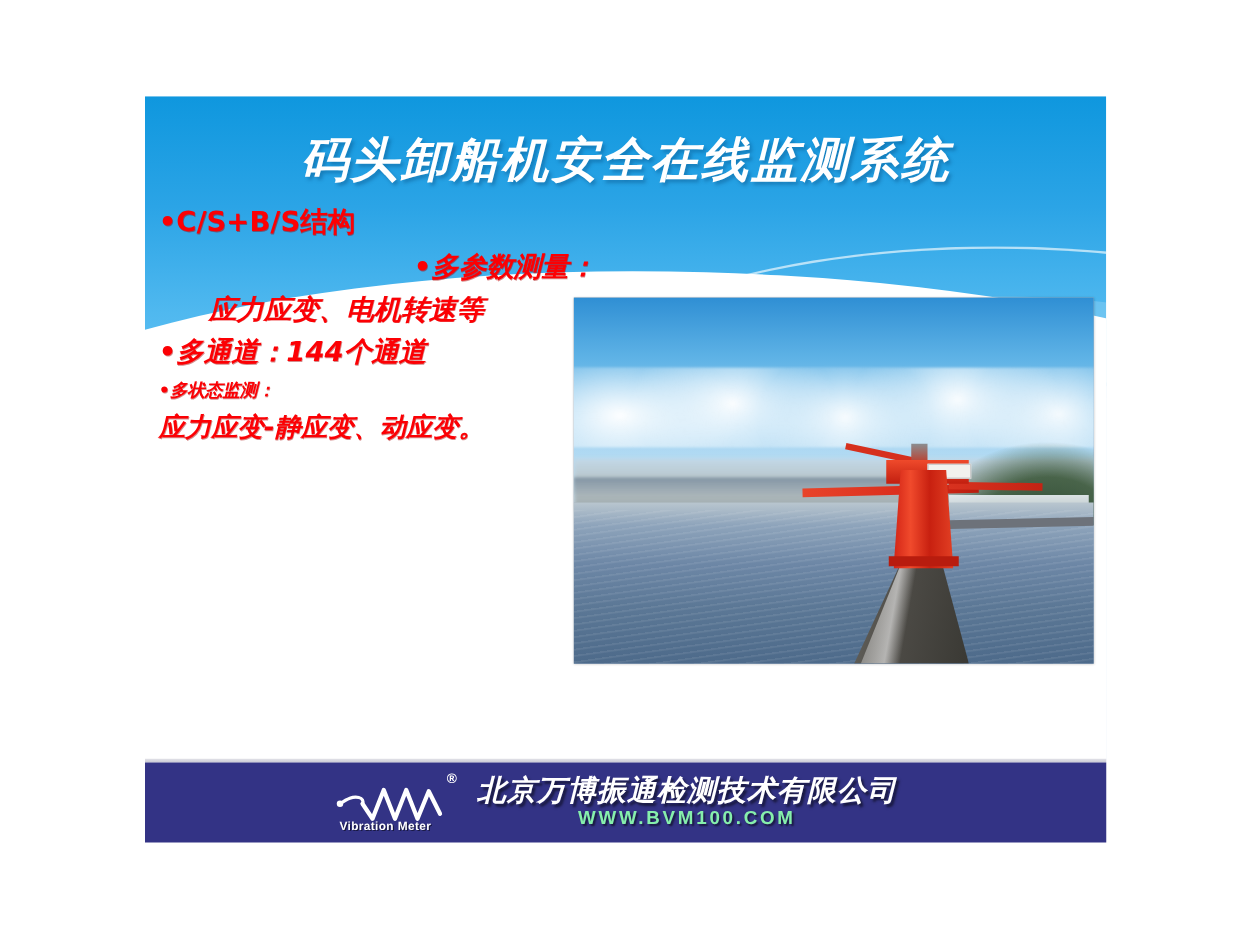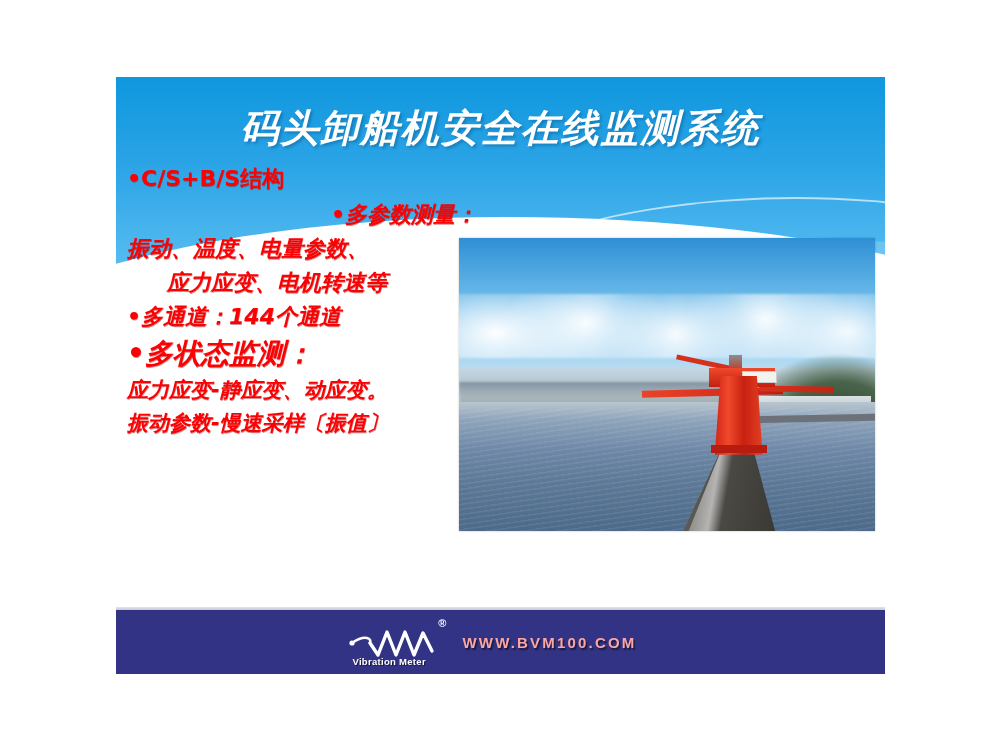--- a/index.html
+++ b/index.html
@@ -141,21 +141,21 @@
     color: #fc0004;
     line-height: 1.0;
     white-space: nowrap;
     text-shadow: 0.5px 0.5px 0 rgba(160,0,0,.45);
   }
   .bl-0 { font-size: 22px; font-style: normal; margin-bottom: 14px; }
   .bl-1 { font-size: 22px; margin-bottom: 12px; text-align: right; }
   .bl-2 { font-size: 22px; margin-bottom: 12px; }
   .bl-3 { font-size: 22px; margin-bottom: 12px; margin-left: 40px; }
   .bl-4 { font-size: 22px; margin-bottom: 12px; }
-  .bl-5 { font-size: 28px; margin-bottom: 12px; }
+  .bl-5 { font-size: 14px; margin-bottom: 12px; }
   .bl-6 { font-size: 21px; margin-bottom: 12px; }
   .bl-7 { font-size: 21px; margin-bottom: 10px; }
   .bl-8 { font-size: 21px; margin-left: 92px; }
 
   
   .photo-frame {
     position: absolute;
     left: 343px;
     top: 161px;
     width: 416px;
@@ -323,21 +323,21 @@
     font-size: 23px;
     font-weight: bold;
     font-style: italic;
     letter-spacing: 1px;
     font-family: "DejaVu Sans", "Liberation Sans", sans-serif;
     text-shadow: 2px 2px 2px rgba(0,0,0,.55);
     line-height: 1.05;
     white-space: nowrap;
   }
   .footer-url {
-    color: #fca5a5;
+    color: #86efac;
     font-size: 15px;
     font-weight: bold;
     letter-spacing: 2.2px;
     font-family: "Liberation Sans", sans-serif;
     text-shadow: 1.5px 1.5px 1.5px rgba(0,0,0,.55);
     margin-top: 1px;
     white-space: nowrap;
   }
 </style>
 </head>
@@ -355,26 +355,24 @@
     <div class="arc-ribbon arc-b"></div>
 
     <div class="white-swoosh-2"></div>
     <div class="white-swoosh"></div>
 
     <div class="slide-title">码头卸船机安全在线监测系统</div>
 
     <div class="bullet-column">
       <div class="bullet-line bl-0">•C/S+B/S结构</div>
       <div class="bullet-line bl-1">•多参数测量：</div>
-      <div class="bullet-line bl-2">振动、温度、电量参数、</div>
       <div class="bullet-line bl-3">应力应变、电机转速等</div>
       <div class="bullet-line bl-4">•多通道：144个通道</div>
       <div class="bullet-line bl-5">•多状态监测：</div>
       <div class="bullet-line bl-6">应力应变-静应变、动应变。</div>
-      <div class="bullet-line bl-7">振动参数-慢速采样〔振值〕</div>
     </div>
 
     <div class="photo-frame">
       <div class="ph-sky"></div>
       <div class="ph-cloudband"></div>
       <div class="ph-haze"></div>
       <div class="ph-hills"></div>
       <div class="ph-hill-right"></div>
       <div class="ph-shorebuild"></div>
       <div class="ph-sea"></div>
@@ -404,19 +402,20 @@
         <svg width="104" height="50" viewBox="0 0 104 50">
           <path d="M4 26 C10 22, 14 20, 19 21 C22 21.6, 23 24, 22 26" stroke="#ffffff" stroke-width="2.6" fill="none" stroke-linecap="round"></path>
           <path d="M22 26 L30 38 L39 15 L48 38 L57 15 L66 38 L75 16 L84 34" stroke="#ffffff" stroke-width="3.4" fill="none" stroke-linejoin="round" stroke-linecap="round"></path>
           <circle cx="4" cy="26" r="2.6" fill="#ffffff"></circle>
         </svg>
         <span class="logo-reg">®</span>
         <span class="logo-sub">Vibration Meter</span>
       </div>
 
       <div class="footer-text">
+        <div class="footer-cn">北京万博振通检测技术有限公司</div>
         <div class="footer-url">WWW.BVM100.COM</div>
       </div>
 
     </div>
   </div>
 
 </div>
 
 </body></html>

